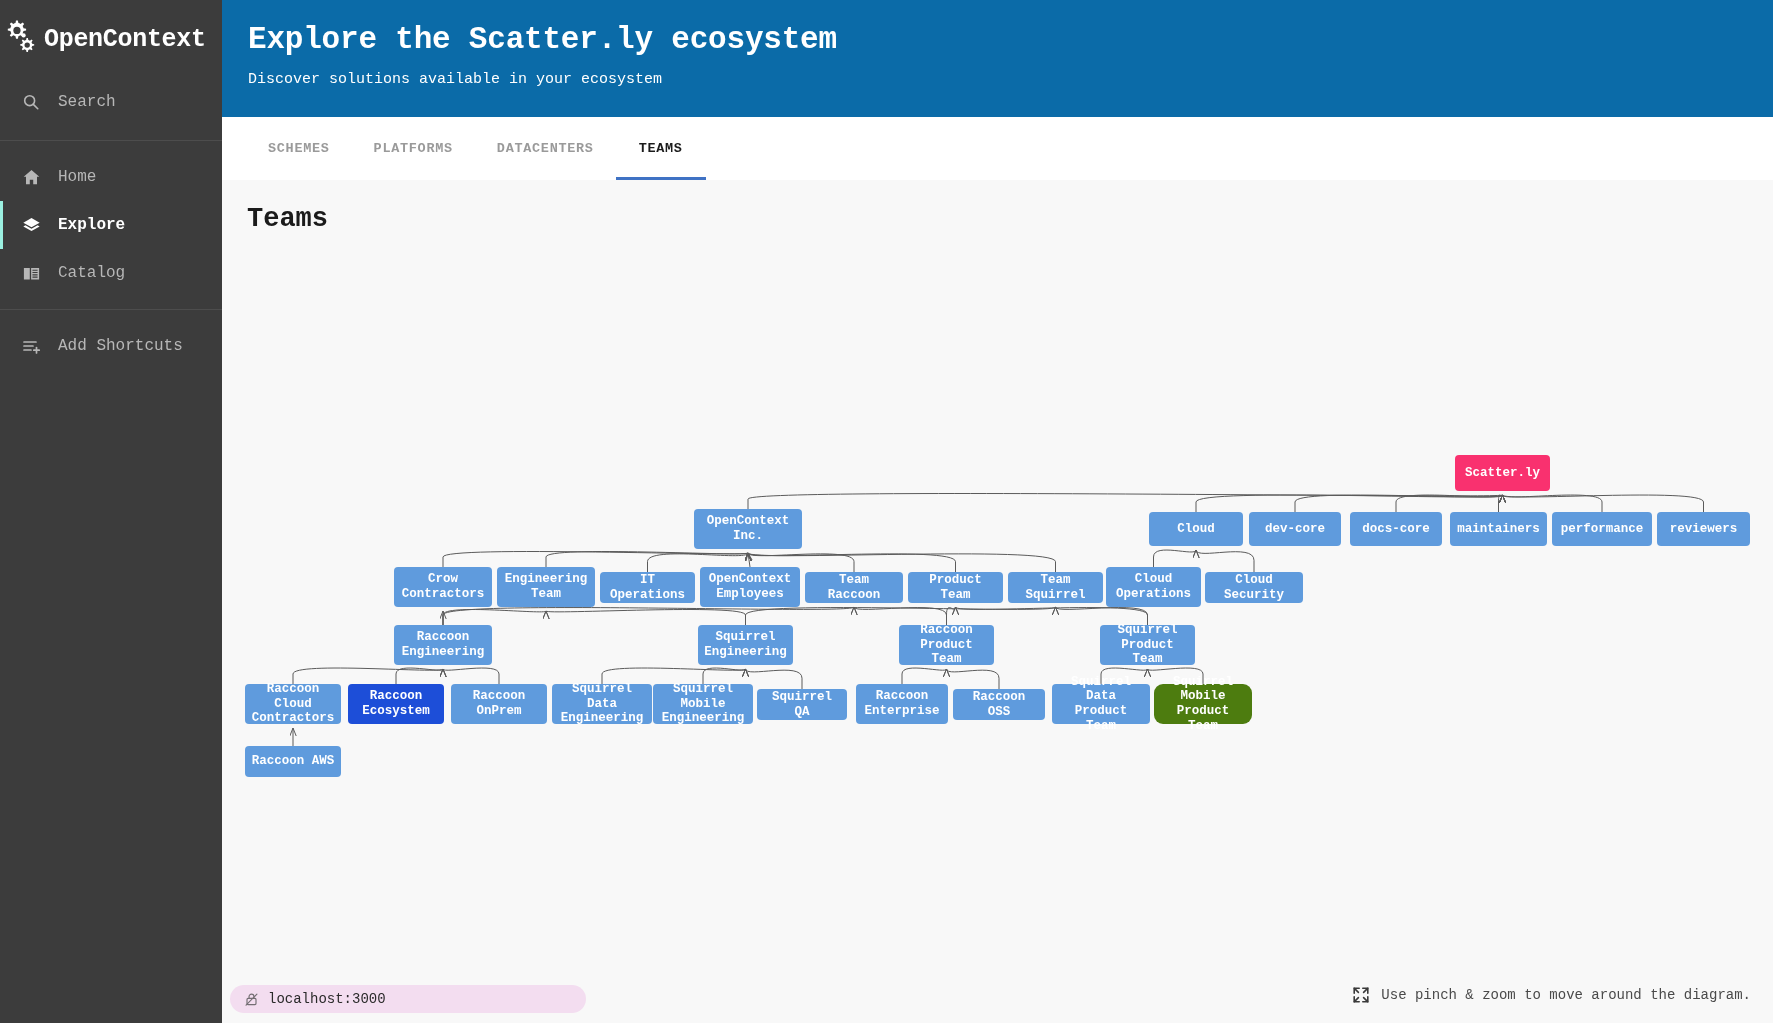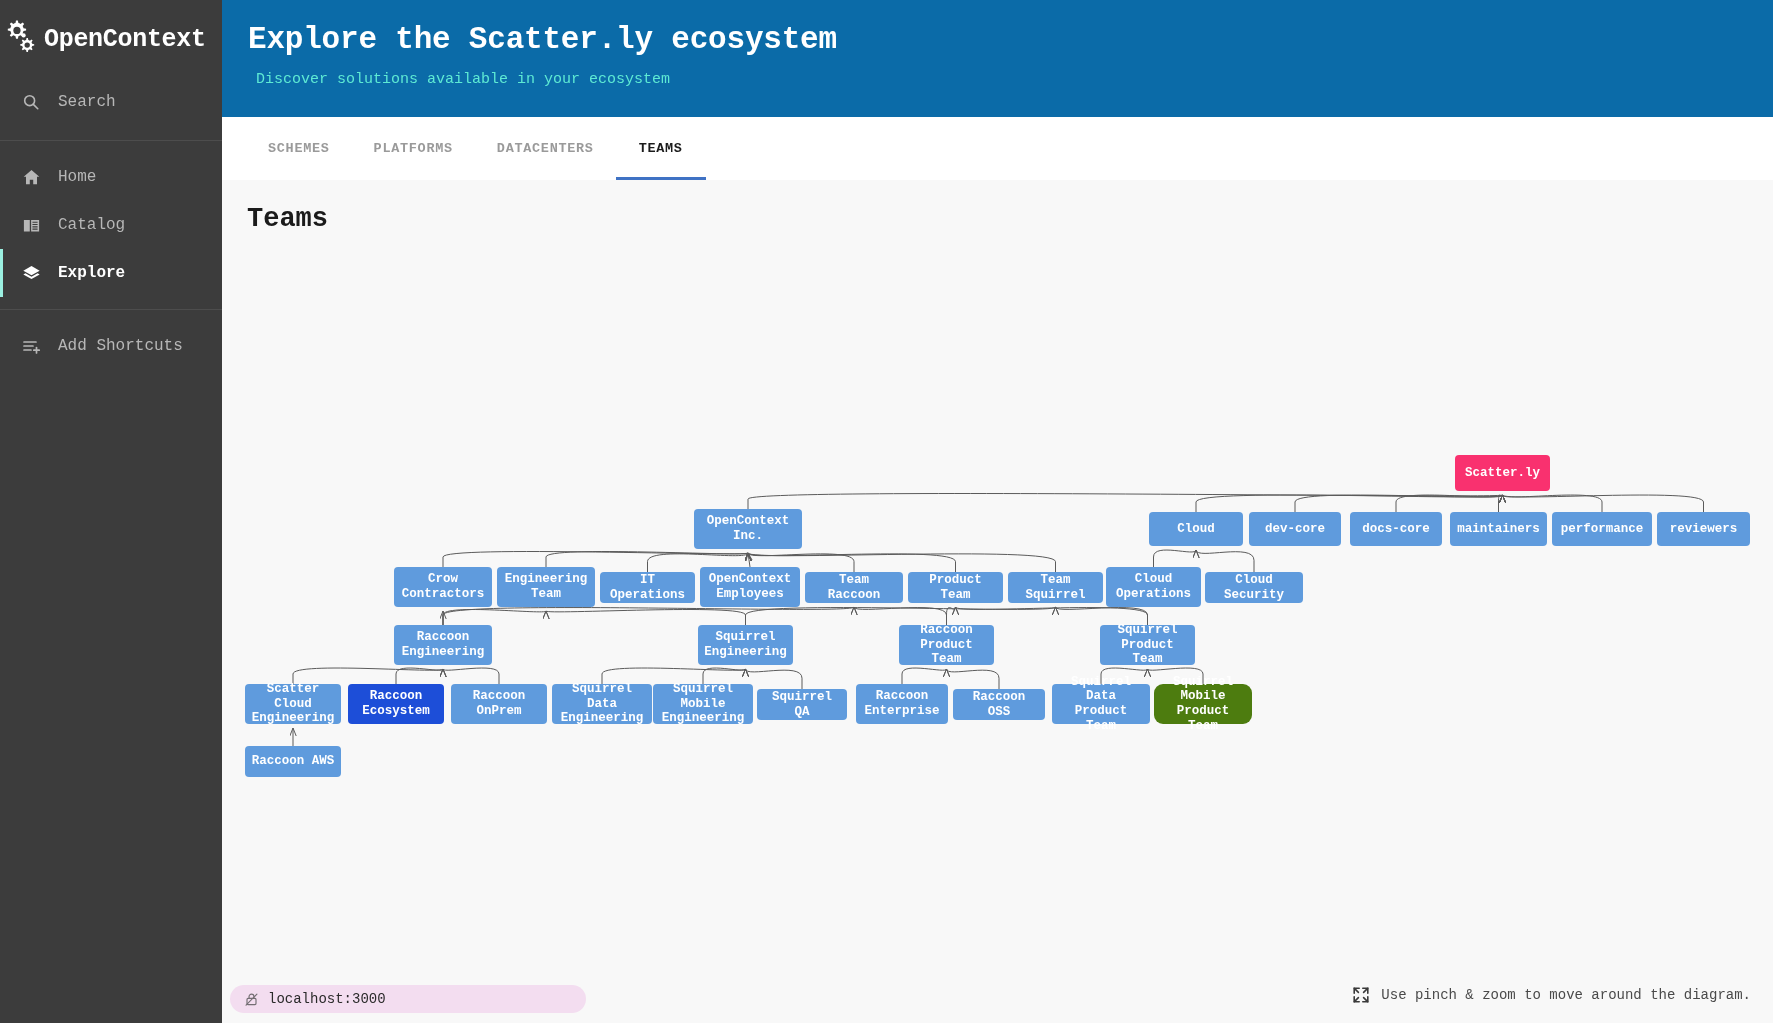--- a/index.html
+++ b/index.html
@@ -67,21 +67,21 @@
 
   
   .main { flex: 1 1 auto; height: 1023px; position: relative; background: #f8f8f8; overflow: hidden; }
 
   .page-header {
     background: #0b6ba8; color: #fff;
     padding: 22px 26px 26px 26px;
     height: 117px;
   }
   .page-title { font-size: 31px; font-weight: bold; margin: 0 0 14px 0; letter-spacing: -0.2px; }
-  .page-subtitle { font-size: 15px; margin: 8px; color: #5eead4; }
+  .page-subtitle { font-size: 15px; margin: 0; color: #ffffff; }
 
   .tabbar {
     background: #ffffff; height: 63px;
     display: flex; align-items: stretch;
     padding-left: 24px;
   }
   .tab {
     display: flex; align-items: center; justify-content: center;
     padding: 0 22px; min-width: 90px;
     font-size: 13.5px; font-weight: bold; letter-spacing: .7px;
@@ -161,37 +161,37 @@
 
     <div class="nav-group">
       <div class="nav-item">
         <span class="nav-ico">
           <svg width="19" height="19" viewBox="0 0 20 20" fill="currentColor">
             <path d="M10 2.2 L18.2 9.3 h-2.4 V17 h-4 v-4.6 h-3.6 V17 h-4 V9.3 H1.8 z"></path>
           </svg>
         </span>
         <span class="nav-label">Home</span>
       </div>
+      <div class="nav-item selected">
+        <span class="nav-ico">
+          <svg width="19" height="19" viewBox="0 0 20 20" fill="currentColor">
+            <path d="M10 2.2 L18.6 7 10 11.8 1.4 7 z"></path>
+            <path d="M10 13.4 L3.6 9.8 1.4 11 10 15.8 18.6 11 16.4 9.8 z"></path>
+          </svg>
+        </span>
+        <span class="nav-label">Explore</span>
+      </div>
       <div class="nav-item">
         <span class="nav-ico">
           <svg width="19" height="19" viewBox="0 0 20 20" fill="currentColor">
             <path d="M2 4.2 h6.2 v12 H2 z M9.6 4.2 h8.4 v12 H9.6 z" fill="currentColor"></path>
             <path d="M11 6 h5.4 v1.2 H11 z M11 8.4 h5.4 v1.2 H11 z M11 10.8 h5.4 v1.2 H11 z M11 13.2 h5.4 v1.2 H11 z" fill="#3c3c3c"></path>
           </svg>
         </span>
         <span class="nav-label">Catalog</span>
-      </div>
-      <div class="nav-item selected">
-        <span class="nav-ico">
-          <svg width="19" height="19" viewBox="0 0 20 20" fill="currentColor">
-            <path d="M10 2.2 L18.6 7 10 11.8 1.4 7 z"></path>
-            <path d="M10 13.4 L3.6 9.8 1.4 11 10 15.8 18.6 11 16.4 9.8 z"></path>
-          </svg>
-        </span>
-        <span class="nav-label">Explore</span>
       </div>
     </div>
 
     <div class="nav-sep"></div>
 
     <div class="nav-group">
       <div class="nav-item">
         <span class="nav-ico">
           <svg width="20" height="20" viewBox="0 0 20 20" fill="none" stroke="currentColor" stroke-width="1.7" stroke-linecap="round">
             <line x1="2" y1="6" x2="14" y2="6"></line>
@@ -327,21 +327,21 @@
           <div class="node" style="left: 476px; top: 445px; width: 95px; height: 40px; background: rgb(95, 155, 221);">
             <span>Squirrel Engineering</span>
           </div>
           <div class="node" style="left: 677px; top: 445px; width: 95px; height: 40px; background: rgb(95, 155, 221);">
             <span>Raccoon Product Team</span>
           </div>
           <div class="node" style="left: 878px; top: 445px; width: 95px; height: 40px; background: rgb(95, 155, 221);">
             <span>Squirrel Product Team</span>
           </div>
           <div class="node" style="left: 23px; top: 504px; width: 96px; height: 40px; background: rgb(95, 155, 221);">
-            <span>Scatter Cloud Engineering</span>
+            <span>Raccoon Cloud Contractors</span>
           </div>
           <div class="node" style="left: 126px; top: 504px; width: 96px; height: 40px; background: #1d4ed8;">
             <span>Raccoon Ecosystem</span>
           </div>
           <div class="node" style="left: 229px; top: 504px; width: 96px; height: 40px; background: rgb(95, 155, 221);">
             <span>Raccoon OnPrem</span>
           </div>
           <div class="node" style="left: 330px; top: 504px; width: 100px; height: 40px; background: rgb(95, 155, 221);">
             <span>Squirrel Data Engineering</span>
           </div>

